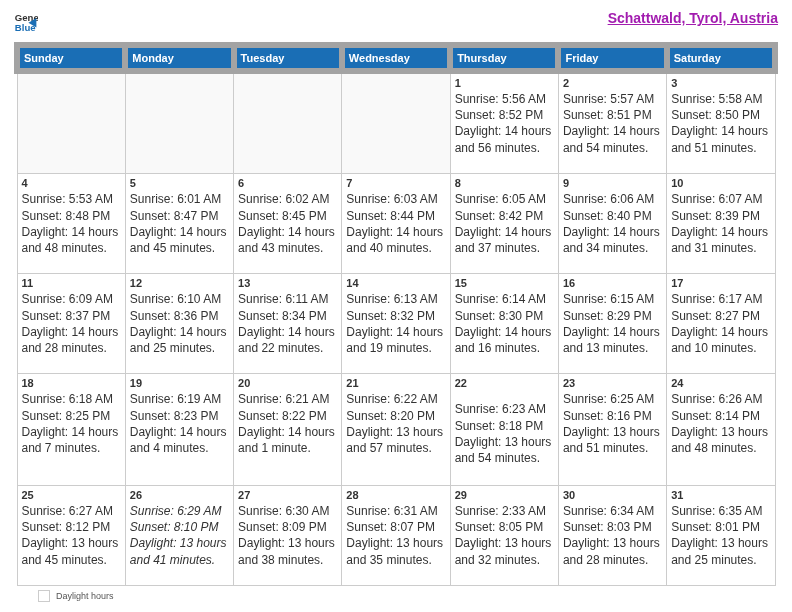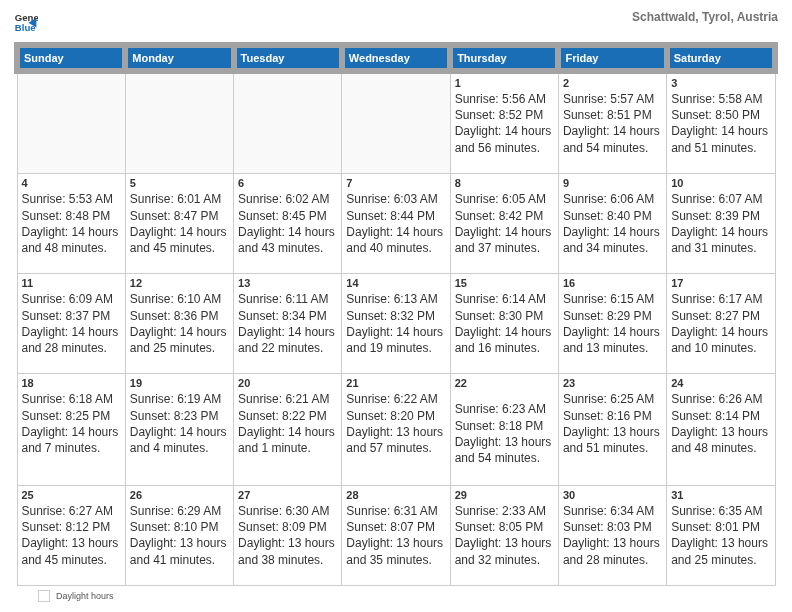--- a/index.html
+++ b/index.html
@@ -35,23 +35,24 @@
     .title-block {
       text-align: right;
     }
     .month-title {
       font-size: 32px;
       font-weight: bold;
       color: #333;
       line-height: 1.1;
     }
     .location {
-      font-size: 12px;
-      color: #737373;
+      font-size: 14px;
+      color: #a21caf;
       font-weight: bold;
+      text-decoration: underline;
     }
     .calendar {
       width: 100%;
       border-collapse: collapse;
       flex: 1;
     }
     .calendar th {
       background-color: #1a6eb5;
       color: #fff;
       font-size: 11px;
@@ -314,21 +315,21 @@
         <tr>
           <td>
             <span class="day-number">25</span>
             <div class="day-info" style="white-space: pre-line;">Sunrise: 6:27 AM
 Sunset: 8:12 PM
 Daylight: 13 hours
 and 45 minutes.</div>
           </td>
           <td>
             <span class="day-number">26</span>
-            <div class="day-info" style="white-space: pre-line;">Sunrise: 6:29 AM
+            <div class="day-info" style="white-space: pre-line; font-style: italic;">Sunrise: 6:29 AM
 Sunset: 8:10 PM
 Daylight: 13 hours
 and 41 minutes.</div>
           </td>
           <td>
             <span class="day-number">27</span>
             <div class="day-info" style="white-space: pre-line;">Sunrise: 6:30 AM
 Sunset: 8:09 PM
 Daylight: 13 hours
 and 38 minutes.</div>

